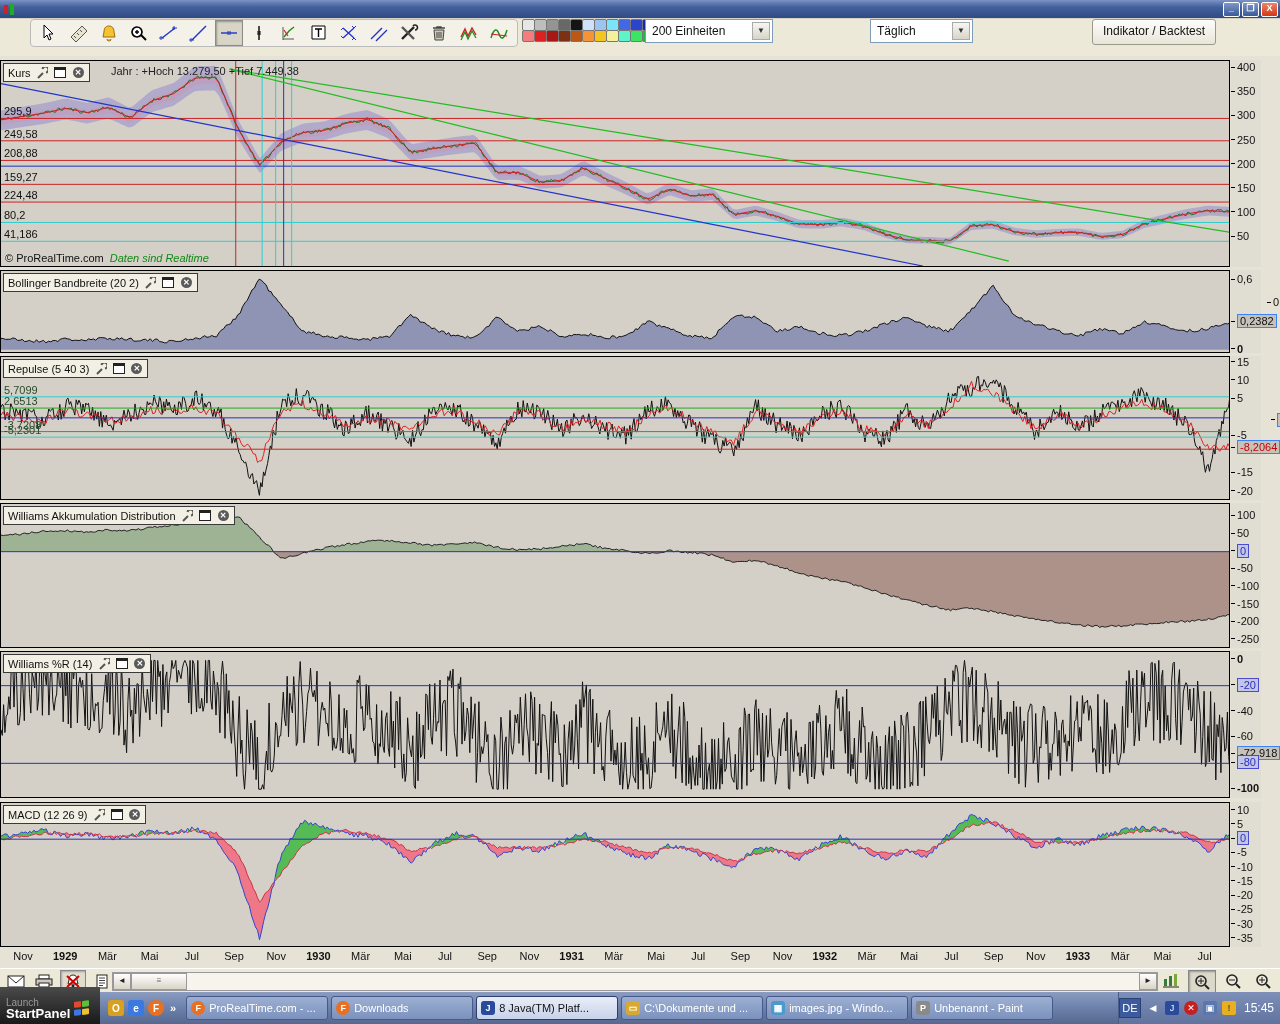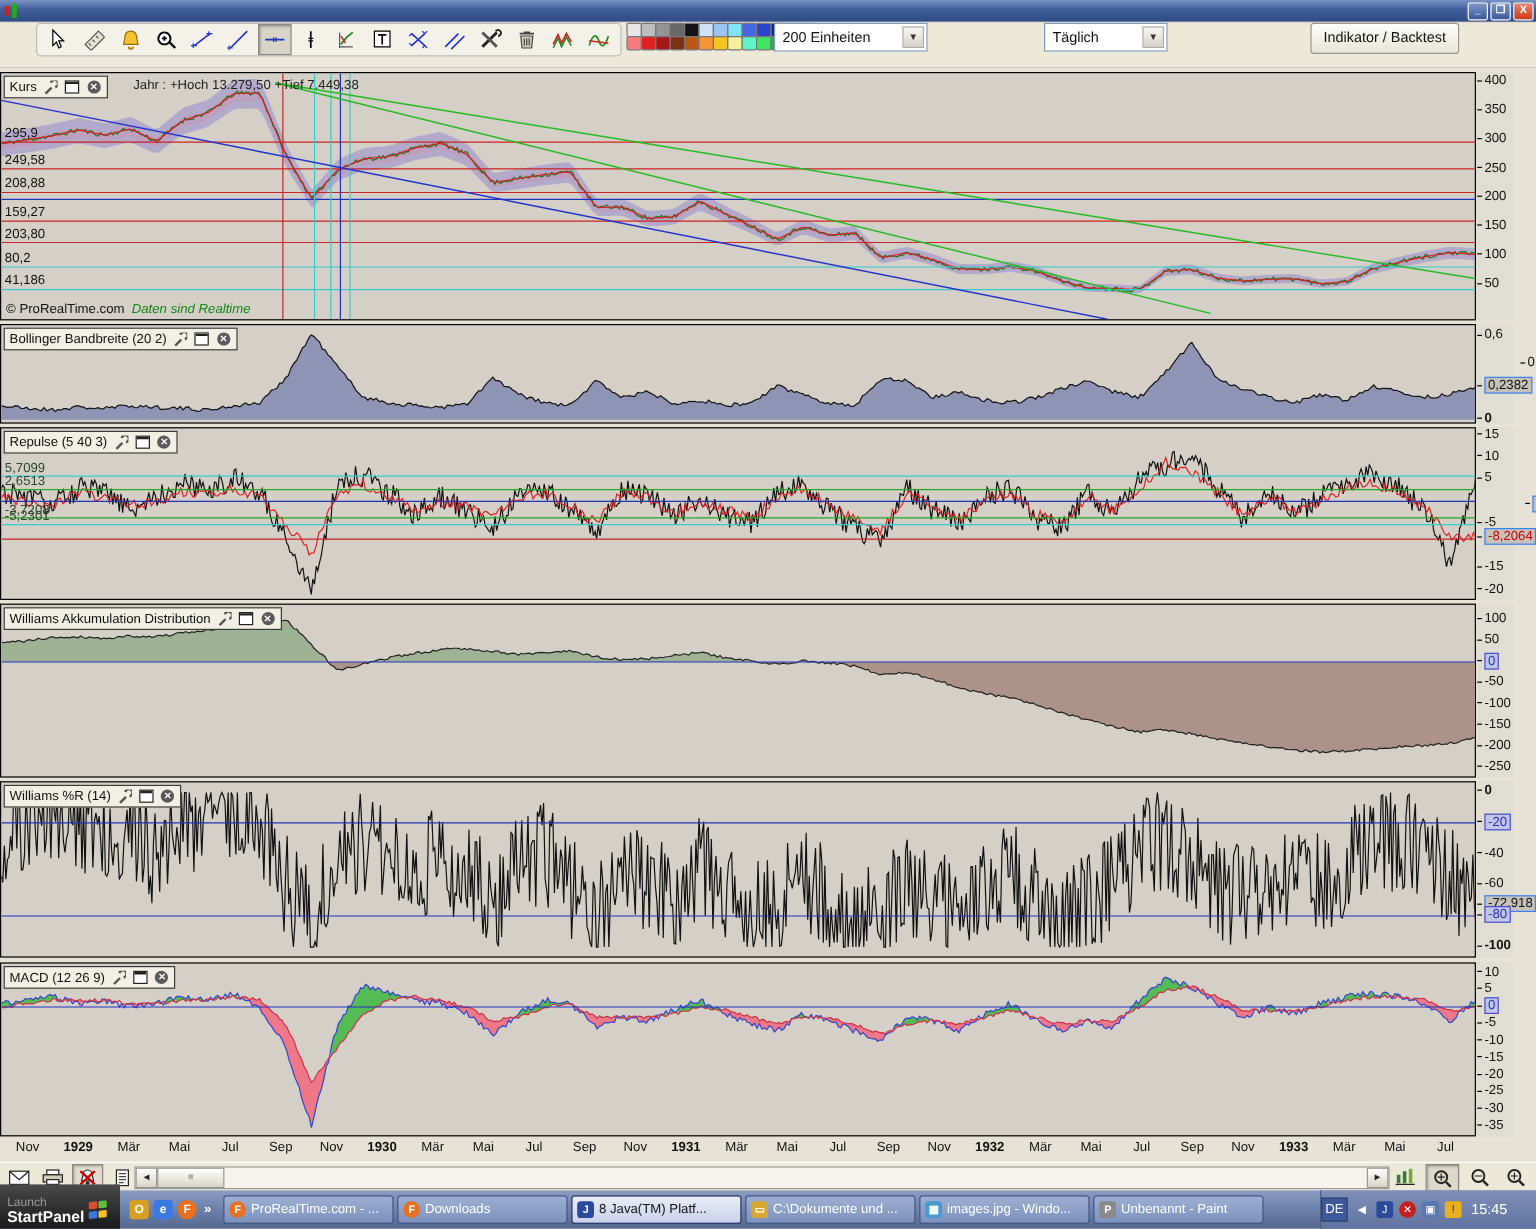--- a/index.html
+++ b/index.html
@@ -86,21 +86,21 @@
   .qicon{width:16px;height:16px;border-radius:3px;display:flex;align-items:center;justify-content:center;
     color:#fff;font-size:10px;font-weight:bold;}
   .chev{color:#fff;font-weight:bold;font-size:11px;margin-left:2px;}
   .tasks{display:flex;gap:3px;margin-left:10px;}
   .task{width:142px;height:24px;background:linear-gradient(180deg,#9dafd2,#7c92bd);
     border:1px solid #47598a;border-radius:3px;display:flex;align-items:center;gap:4px;
     color:#fff;font-size:11px;padding:0 4px;box-sizing:border-box;white-space:nowrap;overflow:hidden;}
   .task.active{background:linear-gradient(180deg,#e9edf8,#c8d2ea);color:#111;border-color:#2c3e6e;}
   .ticon{width:14px;height:14px;border-radius:3px;flex:none;display:flex;align-items:center;justify-content:center;
     font-size:9px;color:#fff;font-weight:bold;}
-  .tray{position:absolute;right:0;top:0;height:32px;display:flex;align-items:center;gap:5px;padding-right:24px;
+  .tray{position:absolute;right:0;top:0;height:32px;display:flex;align-items:center;gap:5px;padding-right:6px;
     background:linear-gradient(180deg,#7e90b8 0%,#60739e 100%);border-left:1px solid #4a5c88;}
   .de{width:20px;height:18px;background:#3c5a9c;color:#fff;display:flex;align-items:center;justify-content:center;
     font-size:11px;border:1px solid #2a4173;}
   .trayicon{width:14px;height:14px;border-radius:2px;display:flex;align-items:center;justify-content:center;
     font-size:9px;color:#fff;}
   .clock{color:#fff;font-size:12px;margin-left:3px;}
 </style>
 </head>
 <body>
 
@@ -298,21 +298,21 @@
         </span>
     </div>
     <div class="kurs-info">Jahr : +Hoch 13.279,50 +Tief 7.449,38</div>
     <div class="copyright">
       <span>© ProRealTime.com</span><span class="rt">Daten sind Realtime</span>
     </div>
   <div class="leftlab" style="color: rgb(17, 17, 17); top: 44.4482px;">295,9</div>
       <div class="leftlab" style="color: rgb(17, 17, 17); top: 66.7908px;">249,58</div>
       <div class="leftlab" style="color: rgb(17, 17, 17); top: 86.4226px;">208,88</div>
       <div class="leftlab" style="color: rgb(17, 17, 17); top: 110.352px;">159,27</div>
-      <div class="leftlab" style="color: rgb(17, 17, 17); top: 128.064px;">203,80</div>
+      <div class="leftlab" style="color: rgb(17, 17, 17); top: 128.064px;">224,48</div>
       <div class="leftlab" style="color: rgb(17, 17, 17); top: 148.492px;">80,2</div>
       <div class="leftlab" style="color: rgb(17, 17, 17); top: 167.31px;">41,186</div>
     </div>
   <div class="axis" id="a0" style="top:4px;height:207px;">
       <div class="tick" style="top: 1.23529px;"><span class="tm"></span>400</div>
       <div class="tick" style="top: 25.3529px;"><span class="tm"></span>350</div>
       <div class="tick" style="top: 49.4706px;"><span class="tm"></span>300</div>
       <div class="tick" style="top: 73.5882px;"><span class="tm"></span>250</div>
       <div class="tick" style="top: 97.7059px;"><span class="tm"></span>200</div>
       <div class="tick" style="top: 121.824px;"><span class="tm"></span>150</div>

